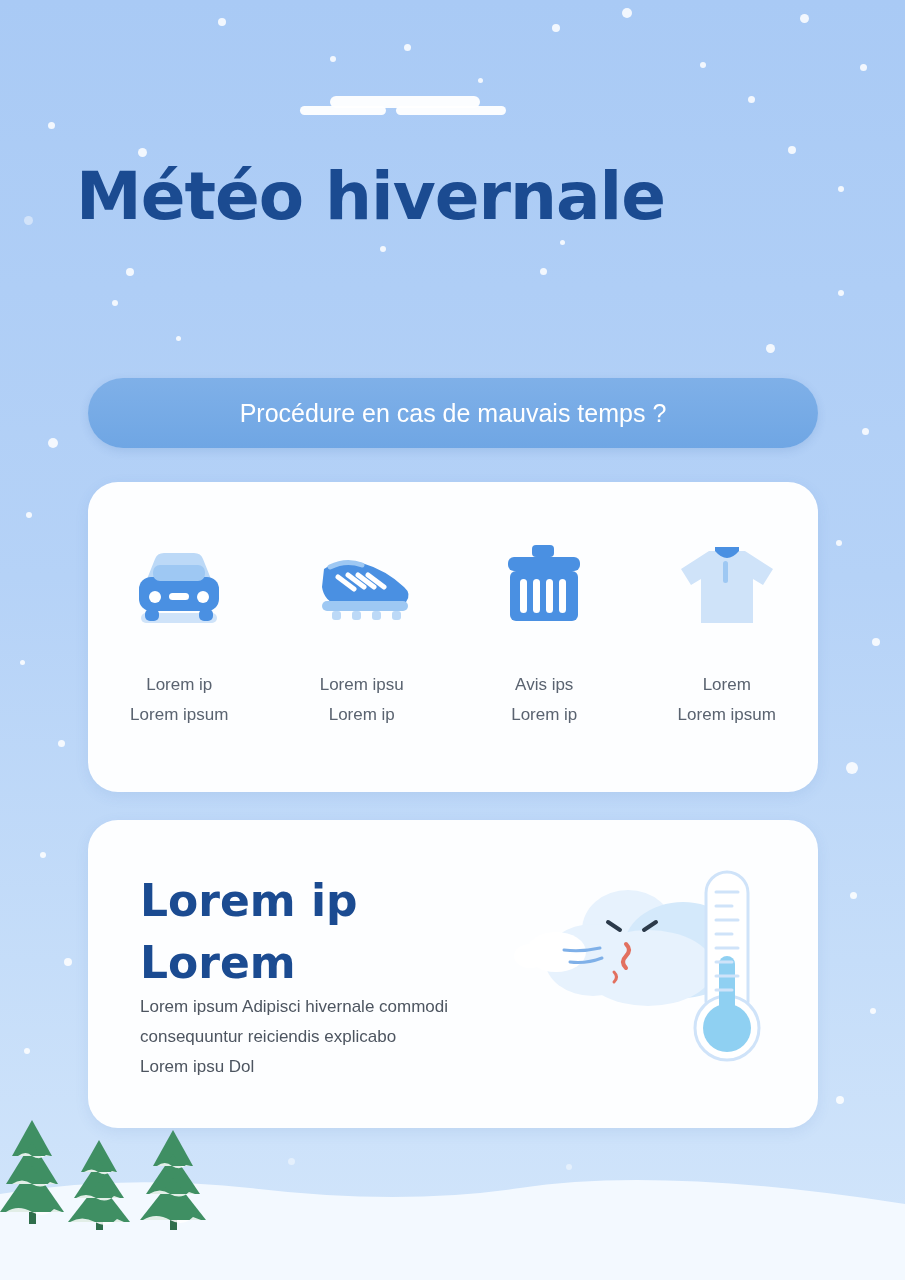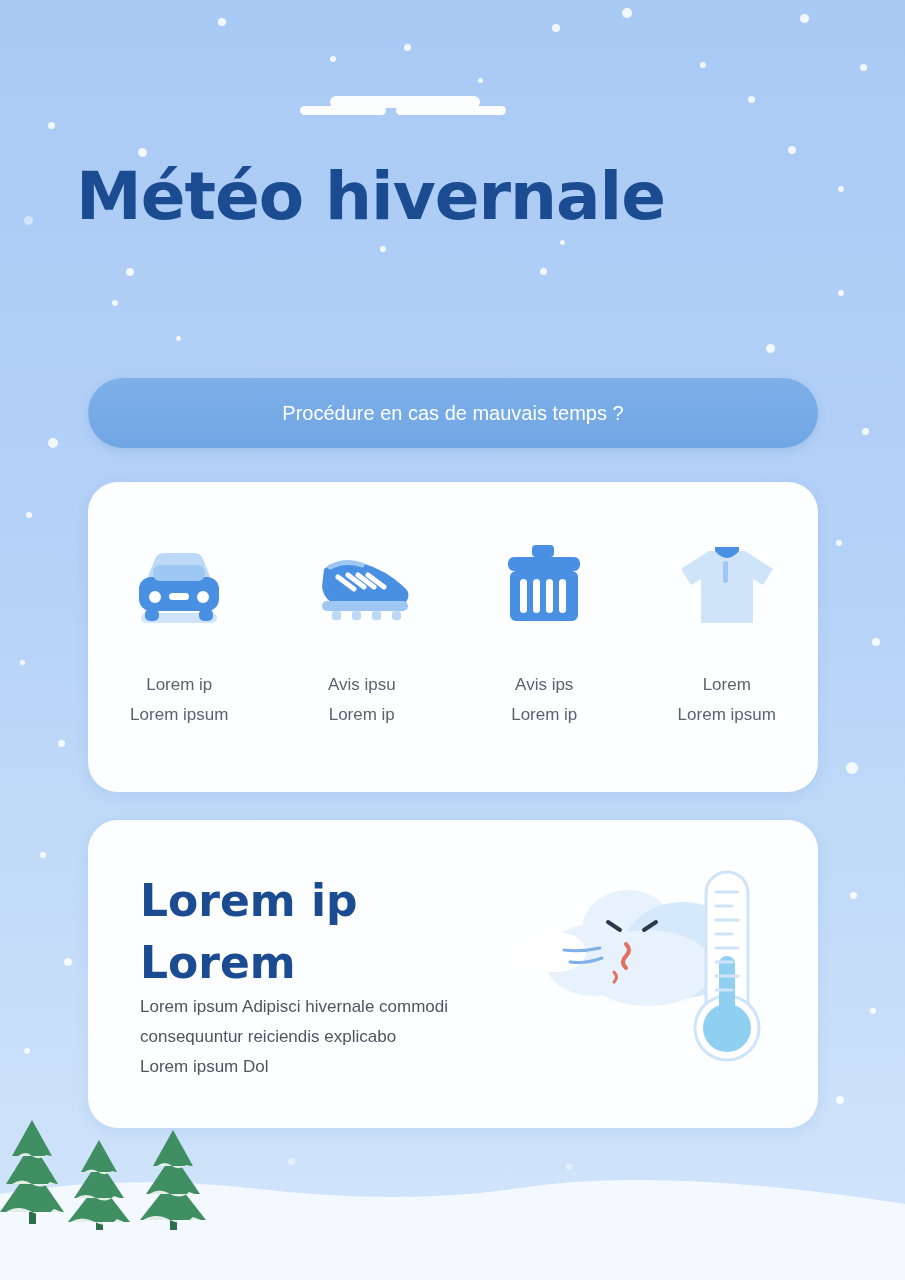--- a/index.html
+++ b/index.html
@@ -40,21 +40,21 @@
   
   .pill {
     position: absolute; top: 378px; left: 88px;
     width: 730px; height: 70px;
     border-radius: 35px;
     background: linear-gradient(180deg, #7fb0e8 0%, #6fa6e4 100%);
     display: flex; align-items: center; justify-content: center;
     box-shadow: 0 3px 10px rgba(40,90,160,.14);
   }
   .pill span {
-    color: #ffffff; font-size: 20px; font-weight: 400;
+    color: #ffffff; font-size: 25px; font-weight: 400;
     font-family: "Liberation Sans", sans-serif;
   }
 
   
   .card {
     position: absolute;
     background: #fdfeff;
     border-radius: 30px;
     box-shadow: 0 4px 14px rgba(60,110,175,.10);
   }
@@ -183,21 +183,21 @@
             <path d="M50 36 L66 48" stroke="#ffffff" stroke-width="5" stroke-linecap="round"></path>
             <path d="M60 36 L76 48" stroke="#ffffff" stroke-width="5" stroke-linecap="round"></path>
             <rect x="14" y="62" width="86" height="10" rx="5" fill="#9ec8f3"></rect>
             <rect x="24" y="72" width="9" height="9" rx="3" fill="#bcd9f7"></rect>
             <rect x="44" y="72" width="9" height="9" rx="3" fill="#bcd9f7"></rect>
             <rect x="64" y="72" width="9" height="9" rx="3" fill="#bcd9f7"></rect>
             <rect x="84" y="72" width="9" height="9" rx="3" fill="#bcd9f7"></rect>
           </svg>
         </div>
         <div class="icon-caption">
-          <div>Avis ipsu</div>
+          <div>Lorem ipsu</div>
           <div>Lorem ip</div>
         </div>
       </div>
 
       <div class="icon-item">
         <div class="icon-art">
           <svg width="96" height="96" viewBox="0 0 96 96">
             <rect x="36" y="6" width="22" height="12" rx="4" fill="#4a90e2"></rect>
             <rect x="12" y="18" width="72" height="14" rx="6" fill="#4a90e2"></rect>
             <rect x="14" y="32" width="68" height="50" rx="6" fill="#4a90e2"></rect>
@@ -231,21 +231,21 @@
   </div>
 
   <div class="card" id="info-card">
     <div class="info-head">
       <div>Lorem ip</div>
       <div>Lorem</div>
     </div>
     <div class="info-body">
       <div>Lorem ipsum Adipisci hivernale commodi</div>
       <div>consequuntur reiciendis explicabo</div>
-      <div>Lorem ipsum Dol</div>
+      <div>Lorem ipsu Dol</div>
     </div>
 
     <div class="info-art">
       <svg width="290" height="230" viewBox="0 0 290 230">
 
         <ellipse cx="120" cy="70" rx="46" ry="40" fill="#e7f2fd"></ellipse>
         <ellipse cx="175" cy="90" rx="60" ry="48" fill="#d4e9fb"></ellipse>
         <ellipse cx="85" cy="100" rx="48" ry="36" fill="#e7f2fd"></ellipse>
         <ellipse cx="140" cy="108" rx="66" ry="38" fill="#e7f2fd"></ellipse>
 

